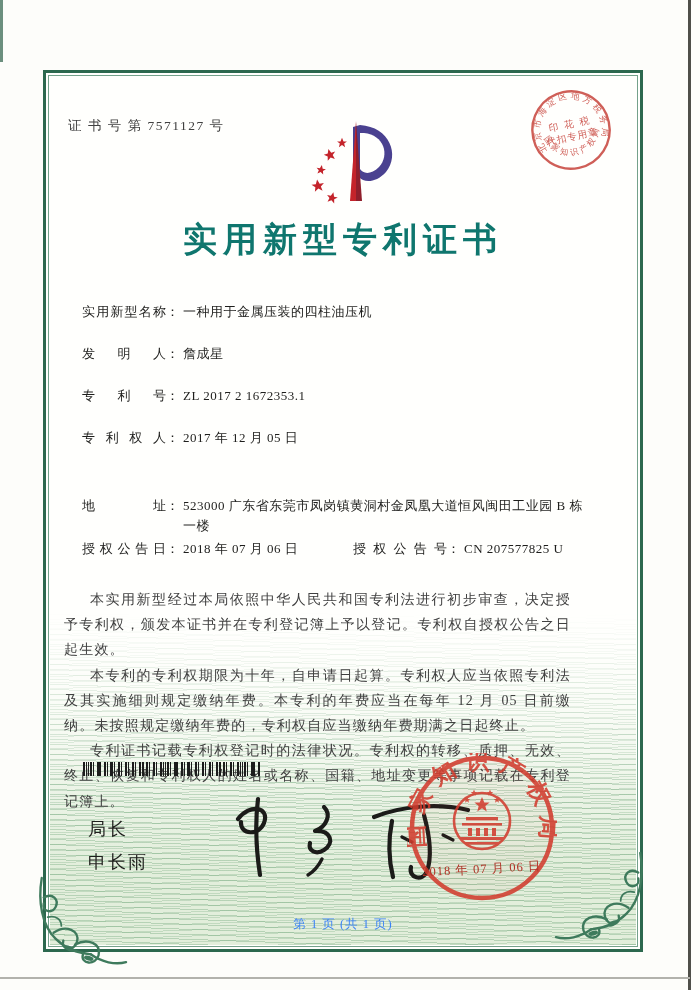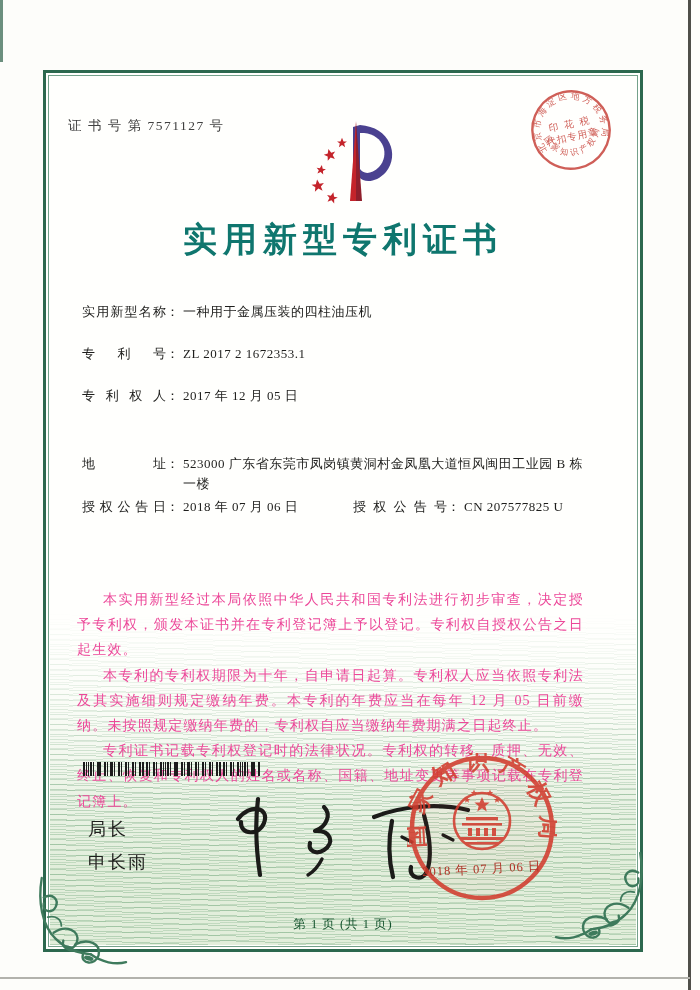--- a/index.html
+++ b/index.html
@@ -40,34 +40,34 @@
   .fields{position:absolute;left:36px;top:229px;width:540px;font-size:13px;}
   .frow{height:20px;line-height:20px;margin-bottom:22px;position:relative;white-space:nowrap;}
   .frow.addr{height:40px;margin-bottom:3px;white-space:normal;margin-top:48px;}
   .fl{display:inline-block;width:84px;text-align:justify;text-align-last:justify;vertical-align:top;}
   .fl2{display:inline-block;width:94px;text-align:justify;text-align-last:justify;vertical-align:top;}
   .colon{display:inline-block;margin-right:4px;vertical-align:top;}
   .fv{letter-spacing:.5px;vertical-align:top;}
   .fv-wide{display:inline-block;width:405px;line-height:20px;white-space:normal;}
   .pair2{position:absolute;left:271px;top:0;}
   
-  .paras{position:absolute;left:31px;top:514px;width:507px;font-size:14px;line-height:25.2px;
-         letter-spacing:1.2px;text-align:justify;color:#ec4899;}
+  .paras{position:absolute;left:18px;top:514px;width:507px;font-size:14px;line-height:25.2px;
+         letter-spacing:1.2px;text-align:justify;color:#404040;}
   .paras p{margin:0;text-indent:26px;}
   
   .barcode{
     position:absolute;left:37px;top:689px;width:178px;height:14px;
     background:
       repeating-linear-gradient(90deg,#1c1c1c 0 2px,transparent 2px 3px,#1c1c1c 3px 4px,transparent 4px 7px),
       repeating-linear-gradient(90deg,transparent 0 5px,#1c1c1c 5px 6px,transparent 6px 11px);
   }
   .officer{position:absolute;left:42px;top:740px;font-size:18px;letter-spacing:2px;line-height:33px;}
   .sig{position:absolute;left:150px;top:712px;}
   .seal{position:absolute;left:361px;top:680px;}
-  .footer{position:absolute;left:0;right:0;top:843px;text-align:center;font-size:12.5px;letter-spacing:1px;color:#14532d;}
+  .footer{position:absolute;left:0;right:0;top:843px;text-align:center;font-size:12.5px;letter-spacing:1px;color:#3b82f6;}
   .orn{position:absolute;}
   .orn-bl{left:-16px;top:798px;transform:scaleX(-1);}
   .orn-br{left:508px;top:773px;}
   svg text{font-family:"Liberation Serif","DejaVu Serif",serif;}
 </style>
 </head>
 <body>
 
 <svg width="0" height="0" style="position:absolute">
   <defs>
@@ -128,20 +128,23 @@
         <textPath href="#taxBot" startOffset="50%" text-anchor="middle">国家知识产权局</textPath>
       </text>
       <text x="50" y="47" font-size="10.5" fill="#c94a42" text-anchor="middle" letter-spacing="2">印 花 税</text>
       <text x="50" y="61" font-size="10.5" fill="#c94a42" text-anchor="middle" letter-spacing="1">代扣专用章</text>
     </g>
   </svg>
 
   <div class="fields">
     <div class="frow">
       <span class="fl">实用新型名称</span><span class="colon">：</span><span class="fv">一种用于金属压装的四柱油压机</span>
+    </div>
+    <div class="frow">
+      <span class="fl">发明人</span><span class="colon">：</span><span class="fv">詹成星</span>
     </div>
     <div class="frow">
       <span class="fl">专利号</span><span class="colon">：</span><span class="fv">ZL 2017 2 1672353.1</span>
     </div>
     <div class="frow">
       <span class="fl">专利权人</span><span class="colon">：</span><span class="fv">2017 年 12 月 05 日</span>
     </div>
     <div class="frow addr">
       <span class="fl">地址</span><span class="colon">：</span><span class="fv fv-wide">523000 广东省东莞市凤岗镇黄洞村金凤凰大道恒风闽田工业园 B 栋一楼</span>
     </div>

